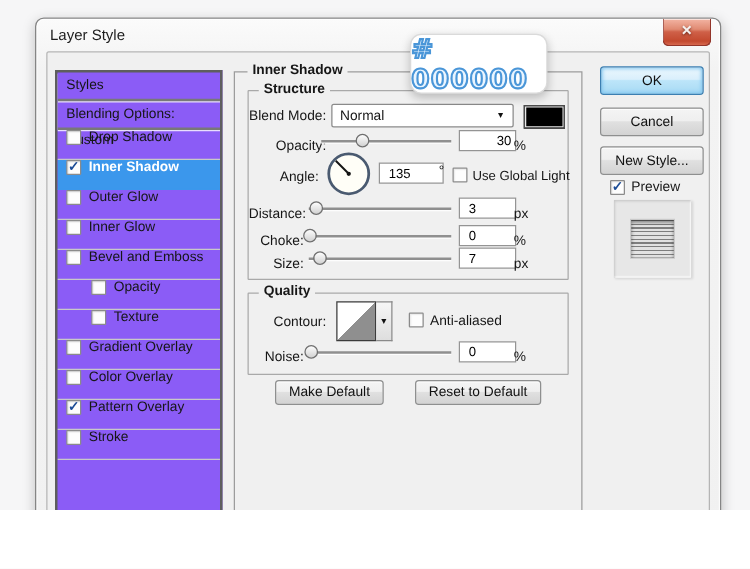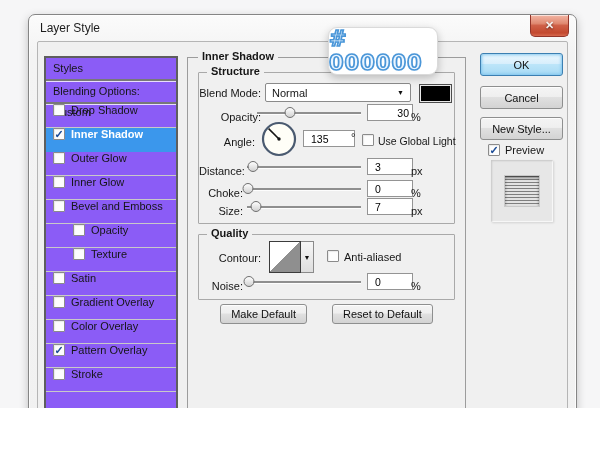--- a/index.html
+++ b/index.html
@@ -150,24 +150,20 @@
             <div class="side-row indent">
     <span class="cbx"></span>
     <span class="lbl">Opacity</span>
   </div>
             <div class="side-row indent">
     <span class="cbx"></span>
     <span class="lbl">Texture</span>
   </div>
             <div class="side-row">
     <span class="cbx"></span>
-    <span class="lbl">Satin</span>
-  </div>
-            <div class="side-row">
-    <span class="cbx"></span>
     <span class="lbl">Gradient Overlay</span>
   </div>
             <div class="side-row">
     <span class="cbx"></span>
     <span class="lbl">Color Overlay</span>
   </div>
             <div class="side-row">
     <span class="cbx checked">✓</span>
     <span class="lbl">Pattern Overlay</span>
   </div>

